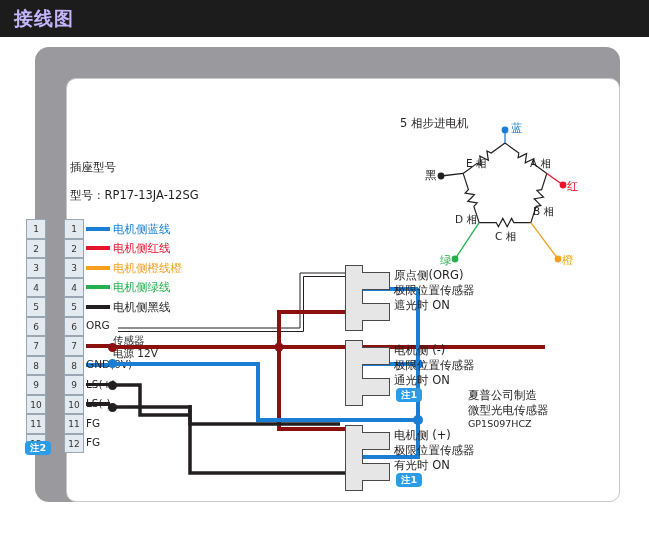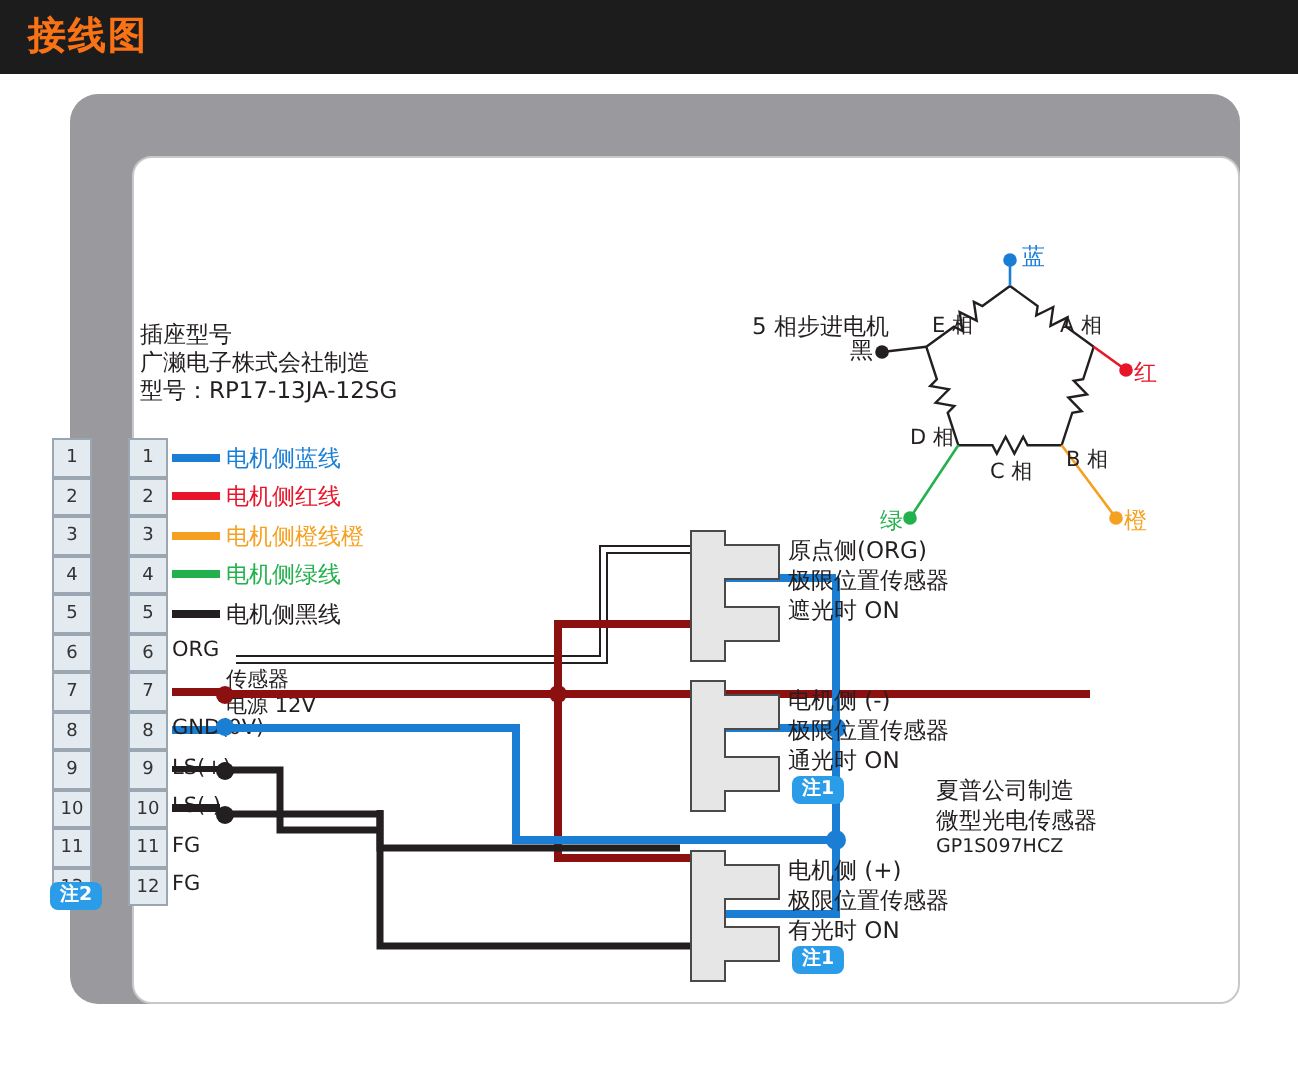--- a/index.html
+++ b/index.html
@@ -1,21 +1,21 @@
 <!DOCTYPE html>
 <html><head>
 <meta charset="utf-8">
 <style>
   html,body{margin:0;padding:0;background:#ffffff;}
   body{width:649px;height:533px;position:relative;overflow:hidden;
        font-family:"DejaVu Sans","Liberation Sans",sans-serif;}
 
   #header-bar{position:absolute;left:0;top:0;width:649px;height:37px;background:#1c1c1c;}
   #header-title{position:absolute;left:14px;top:6px;font-size:19px;font-weight:bold;
-                color:#f97316;letter-spacing:1px;line-height:24px;}
+                color:#c4b5fd;letter-spacing:1px;line-height:24px;}
 
   #canvas{position:absolute;left:0;top:37px;width:649px;height:496px;background:#ffffff;}
 
   
   #housing{position:absolute;left:35px;top:10px;width:585px;height:455px;
            background:#9a9a9e;border-radius:14px;}
   #housing-inner{position:absolute;left:31px;top:31px;width:554px;height:424px;
            background:#ffffff;border-radius:10px;box-sizing:border-box;
            border:1px solid #c8c8c8;}
 
@@ -46,21 +46,20 @@
   <div id="header-title">接线图</div>
 </div>
 
 <div id="canvas">
 
   <div id="housing">
     <div id="housing-inner"></div>
   </div>
 
   <div class="txt cn12" style="left:70px;top:123px;">插座型号</div>
-  <div class="txt cn12" style="left:70px;top:137px;">广濑电子株式会社制造</div>
   <div class="txt cn12" style="left:70px;top:151px;">型号：RP17-13JA-12SG</div>
 
   <div id="connector-body"></div>
   <div class="pincol" id="pincol-left" style="left:26px;top:182px;">
       <div class="pincell">1</div>
       <div class="pincell">2</div>
       <div class="pincell">3</div>
       <div class="pincell">4</div>
       <div class="pincell">5</div>
       <div class="pincell">6</div>
@@ -163,41 +162,41 @@
       <div class="badge" style="left: 396px; top: 351px;">注1</div>
       <div style="position: absolute; left: 345px; top: 388px; width: 18px; height: 66px; background: rgb(230, 230, 230); border: 1px solid rgb(74, 74, 74); box-sizing: border-box;"></div>
       <div style="position: absolute; left: 362px; top: 395px; width: 28px; height: 18px; background: rgb(230, 230, 230); border-top: 1px solid rgb(74, 74, 74); border-right: 1px solid rgb(74, 74, 74); border-bottom: 1px solid rgb(74, 74, 74); border-image: initial; border-left: none; box-sizing: border-box;"></div>
       <div style="position: absolute; left: 362px; top: 426px; width: 28px; height: 18px; background: rgb(230, 230, 230); border-top: 1px solid rgb(74, 74, 74); border-right: 1px solid rgb(74, 74, 74); border-bottom: 1px solid rgb(74, 74, 74); border-image: initial; border-left: none; box-sizing: border-box;"></div>
       <div class="txt cn12" style="left: 394px; top: 391px;">电机侧 (+)</div>
       <div class="txt cn12" style="left: 394px; top: 406px;">极限位置传感器</div>
       <div class="txt cn12" style="left: 394px; top: 421px;">有光时 ON</div>
       <div class="badge" style="left: 396px; top: 436px;">注1</div>
     </div>
 
-  <div class="txt cn12" style="left:376px;top:79px;margin-top:40px;">5 相步进电机</div>
+  <div class="txt cn12" style="left:400px;top:79px;">5 相步进电机</div>
   <svg width="649" height="496" id="motor-svg">
       <path d="M505,106 L518.8093406166056,116.03307324167577 L518.1191182424492,120.72308283856938 L522.3662919875495,118.61734968271345 L526.6134657326498,116.51161652685752 L525.9232433584934,121.20162612375115 L525.2330209843369,125.89163572064479 L529.4801947294372,123.78590256478886 L533.7273684745376,121.68016940893293 L533.0371461003812,126.37017900582654 L546.8464867169868,136.4032522475023" fill="none" stroke="#231f20" stroke-width="1.2"></path>
       <path d="M546.8464867169868,136.4032522475023 L541.5717879636678,152.6371057641508 L536.8980333315432,153.4299579467383 L540.2131534362978,156.81855288207538 L543.5282735410525,160.20714781741248 L538.8545189089277,161 L534.1807642768031,161.79285218258752 L537.4958843815577,165.18144711792462 L540.8110044863124,168.5700420532617 L536.1372498541878,169.3628942358492 L530.8625511008688,185.5967477524977" fill="none" stroke="#231f20" stroke-width="1.2"></path>
       <path d="M530.8625511008688,185.5967477524977 L513.7932673742954,185.5967477524977 L511.5949505307216,181.3967477524977 L509.3966336871477,185.5967477524977 L507.1983168435738,189.79674775249768 L505,185.5967477524977 L502.8016831564262,181.3967477524977 L500.6033663128523,185.5967477524977 L498.4050494692784,189.79674775249768 L496.2067326257046,185.5967477524977 L479.1374488991312,185.5967477524977" fill="none" stroke="#231f20" stroke-width="1.2"></path>
       <path d="M479.1374488991312,185.5967477524977 L473.86275014581224,169.3628942358492 L477.1778702505669,165.97429930051211 L472.50411561844226,165.18144711792462 L467.83036098631754,164.3885949353371 L471.1454810910722,161 L474.4606011958269,157.6114050646629 L469.78684656370217,156.81855288207538 L465.1130919315775,156.02570069948789 L468.4282120363322,152.6371057641508 L463.15351328301324,136.4032522475023" fill="none" stroke="#231f20" stroke-width="1.2"></path>
       <path d="M463.15351328301324,136.4032522475023 L476.9628538996189,126.37017900582654 L481.21002764471916,128.4759121616825 L480.51980527056276,123.78590256478886 L479.8295828964063,119.09589296789522 L484.0767566415066,121.20162612375115 L488.32393038660695,123.30735927960708 L487.6337080124505,118.61734968271345 L486.9434856382941,113.92734008581982 L491.19065938339435,116.03307324167577 L505,106" fill="none" stroke="#231f20" stroke-width="1.2"></path>
       <line x1="505" y1="106" x2="505" y2="93" stroke="#1a7fd4" stroke-width="1.3"></line>
       <circle cx="505" cy="93" r="3.4" fill="#1a7fd4"></circle>
       <line x1="546.8464867169868" y1="136.4032522475023" x2="563" y2="148" stroke="#e8152a" stroke-width="1.3"></line>
       <circle cx="563" cy="148" r="3.4" fill="#e8152a"></circle>
       <line x1="530.8625511008688" y1="185.5967477524977" x2="558" y2="222" stroke="#f5a020" stroke-width="1.3"></line>
       <circle cx="558" cy="222" r="3.4" fill="#f5a020"></circle>
       <line x1="479.1374488991312" y1="185.5967477524977" x2="455" y2="222" stroke="#22b14c" stroke-width="1.3"></line>
       <circle cx="455" cy="222" r="3.4" fill="#22b14c"></circle>
       <line x1="463.15351328301324" y1="136.4032522475023" x2="441" y2="139" stroke="#231f20" stroke-width="1.3"></line>
       <circle cx="441" cy="139" r="3.4" fill="#231f20"></circle>
     </svg>
   <div id="motor-labels">
       <div class="txt cn12" style="left: 530px; top: 120px; font-size: 10.5px;">A 相</div>
-      <div class="txt cn12" style="left: 533px; top: 187px; font-size: 10.5px;">B 相</div>
+      <div class="txt cn12" style="left: 533px; top: 168px; font-size: 10.5px;">B 相</div>
       <div class="txt cn12" style="left: 495px; top: 193px; font-size: 10.5px;">C 相</div>
       <div class="txt cn12" style="left: 455px; top: 176px; font-size: 10.5px;">D 相</div>
       <div class="txt cn12" style="left: 466px; top: 120px; font-size: 10.5px;">E 相</div>
       <div class="txt" style="left: 511px; top: 84px; font-size: 11.5px; color: rgb(26, 127, 212);">蓝</div>
       <div class="txt" style="left: 567px; top: 142px; font-size: 11.5px; color: rgb(232, 21, 42);">红</div>
       <div class="txt" style="left: 562px; top: 216px; font-size: 11.5px; color: rgb(245, 160, 32);">橙</div>
       <div class="txt" style="left: 440px; top: 216px; font-size: 11.5px; color: rgb(34, 177, 76);">绿</div>
       <div class="txt" style="left: 425px; top: 131px; font-size: 11.5px; color: rgb(35, 31, 32);">黑</div>
     </div>
 

